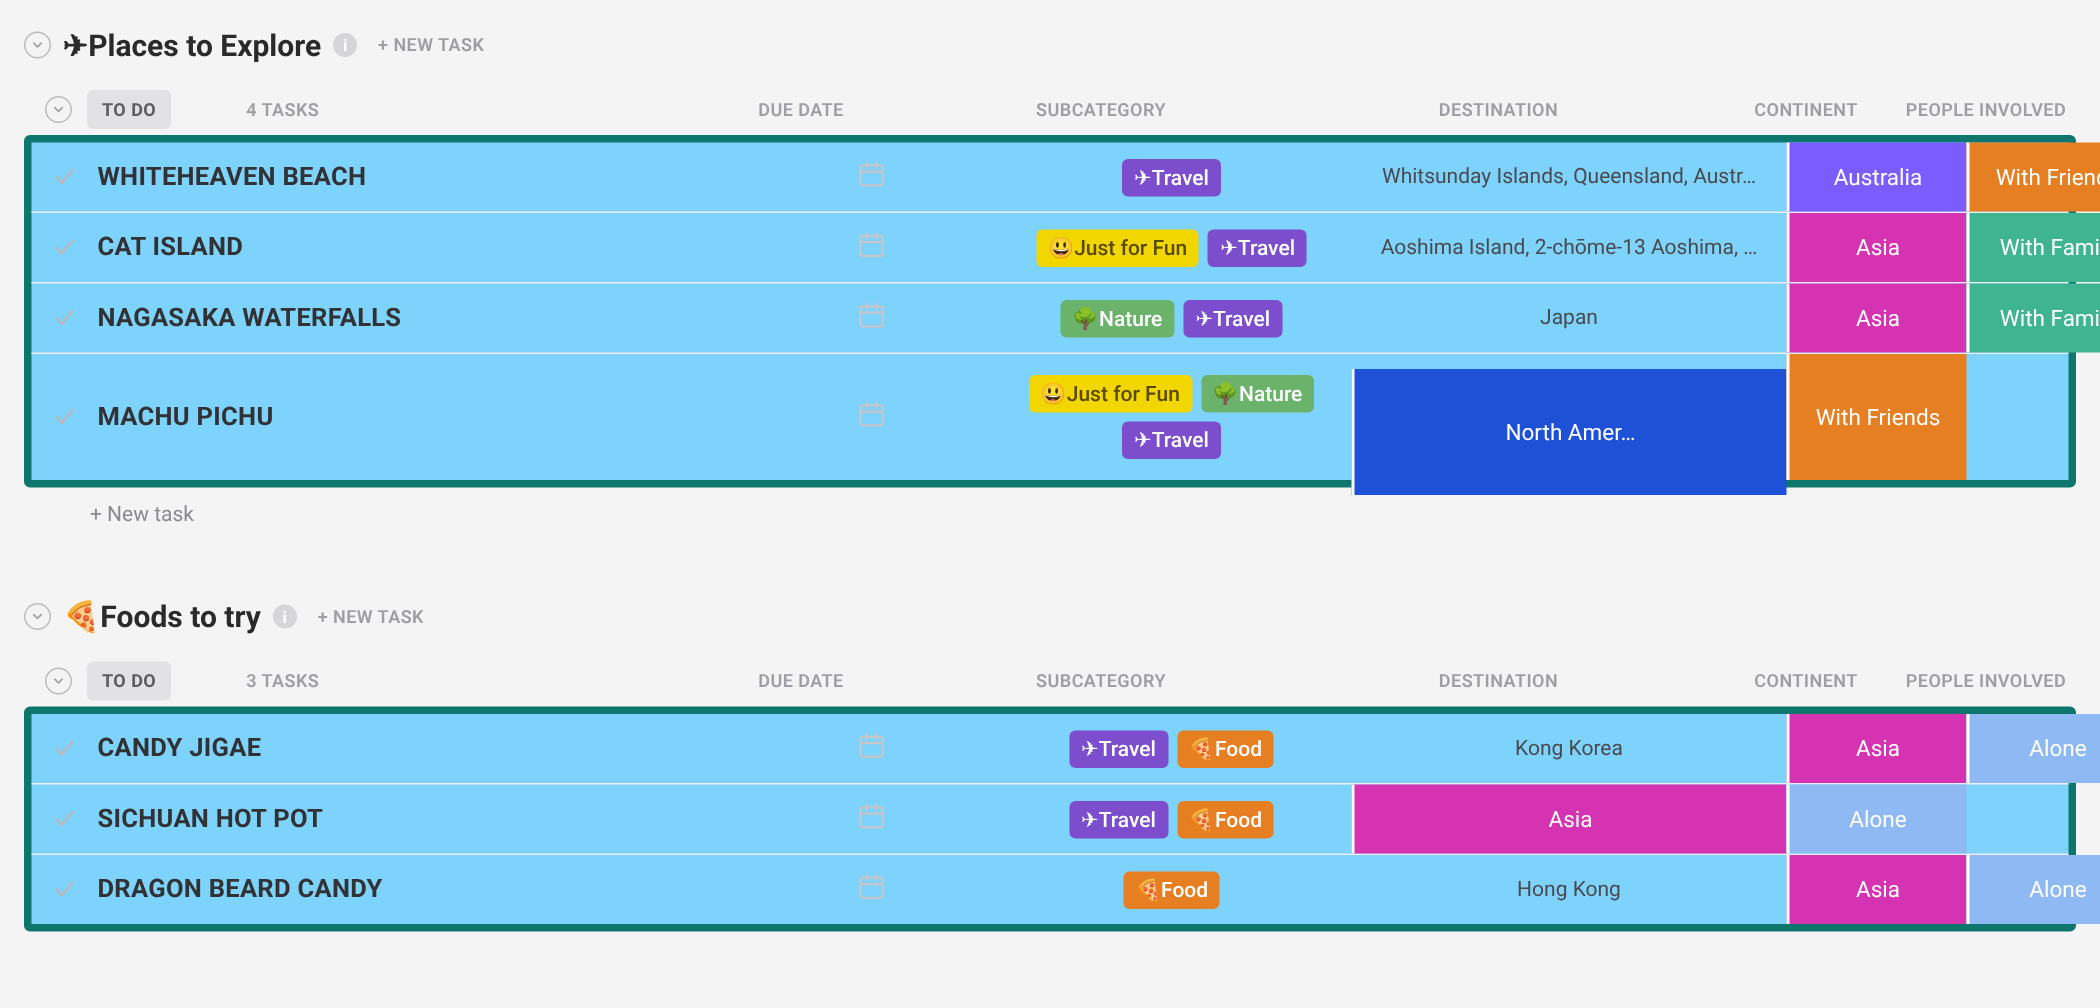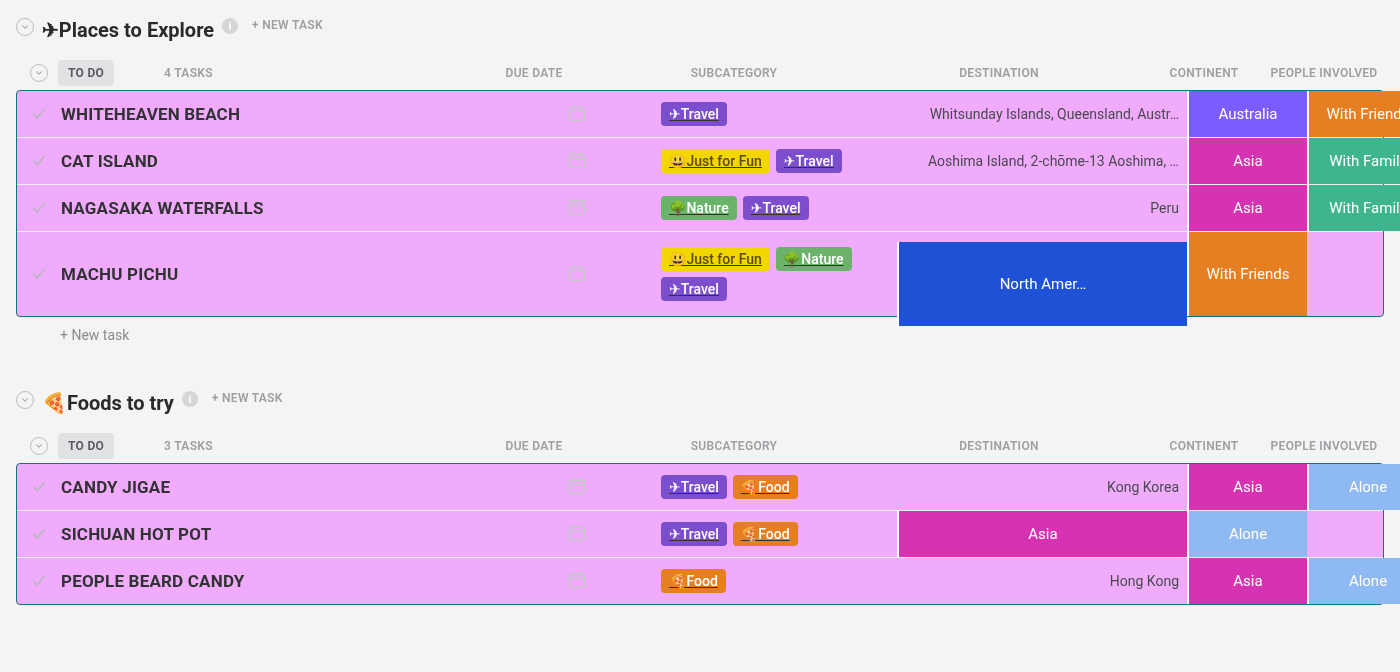--- a/index.html
+++ b/index.html
@@ -1,45 +1,45 @@
 <!DOCTYPE html>
 <html><head>
 <meta charset="utf-8">
 <style>
   * { box-sizing: border-box; margin: 0; padding: 0; }
   body { font-family: -apple-system, BlinkMacSystemFont, "Segoe UI", Roboto, sans-serif; background: #f4f4f5; color: #333; font-size: 14px; }
   .page { padding: 12px 16px; }
 
   .group { margin-bottom: 32px; }
-  .group-header { display: flex; gap: 8px; padding: 6px 0 18px 0; }
+  .group-header { display: flex; align-items: center; gap: 8px; padding: 6px 0 18px 0; }
   .chev-circle { width: 18px; height: 18px; border: 1.5px solid #bcbcbf; border-radius: 50%; display:flex; align-items:center; justify-content:center; cursor:pointer; }
   .chev-circle svg { width:10px; height:10px; }
   .group-title { font-size: 20px; font-weight: 700; color:#2a2a2a; }
   .info-icon { width:16px; height:16px; border-radius:50%; background:#d6d6d9; color:#fff; display:flex; align-items:center; justify-content:center; font-size:11px; font-weight:700; }
   .new-task-top { color:#9e9ea3; font-size:12px; font-weight:600; letter-spacing:0.3px; cursor:pointer; margin-left:6px; }
   .status-label { background:#e2e2e5; color:#5c5c61; font-weight:700; font-size:12px; padding:6px 10px; border-radius:4px; letter-spacing:0.3px; }
   .count-label { color:#9e9ea3; font-size:12px; font-weight:600; letter-spacing:0.3px;margin-left:40px; }
 
-  .table-wrap { background:#f0abfc; border:1px solid #0f766e; border-radius:4px; margin-top:4px; }
+  .table-wrap { background:#7dd3fc; border:5px solid #0f766e; border-radius:4px; margin-top:4px; }
 
   .header-flex { display:flex; align-items:center; }
   .header-left { display:flex; align-items:center; gap:10px; width:480px; padding-left:14px; }
   .header-cols { display:grid; grid-template-columns: 160px 240px 290px 120px 120px; flex:1; }
   .header-cols .col { text-align:center; color:#9e9ea3; font-size:12px; font-weight:600; letter-spacing:0.3px; }
 
   .row { display:grid; grid-template-columns: 44px 436px 160px 240px 290px 120px 120px; align-items:center; border-top:1px solid #eeeef0; min-height:46px; }
   .row:first-child { border-top:none; }
   .check-cell { display:flex; align-items:center; justify-content:center; color:#b8b8bc; }
   .check-cell svg { width:16px; height:16px; }
   .name-cell { font-weight:700; font-size:17px; color:#323235; padding:10px 8px 10px 0; letter-spacing:0.2px; }
   .date-cell { display:flex; align-items:center; justify-content:center; color:#c6c6ca; }
   .date-cell svg { width:20px; height:20px; }
-  .tags-cell { display:flex; flex-wrap:wrap; gap:6px; align-items:center; padding:6px 4px;text-decoration:underline; }
+  .tags-cell { display:flex; flex-wrap:wrap; gap:6px; align-items:center; justify-content:center; padding:6px 4px; }
   .tag { border-radius:4px; padding:4px 8px; font-size:14px; font-weight:500; color:#fff; display:inline-flex; align-items:center; gap:2px; }
-  .dest-cell { text-align:right; font-size:14px; color:#4a4a4e; white-space:nowrap; overflow:hidden; text-overflow:ellipsis; padding:0 8px; }
+  .dest-cell { text-align:center; font-size:14px; color:#4a4a4e; white-space:nowrap; overflow:hidden; text-overflow:ellipsis; padding:0 8px; }
   .chip-cell { display:flex; align-items:center; justify-content:center; color:#fff; font-size:15px; height:100%; min-height:46px; padding:11px 6px; white-space:nowrap; overflow:hidden; text-overflow:ellipsis; border-left:2px solid #fff; }
   .row-tall { min-height:64px; }
   .row-tall .chip-cell { min-height:64px; }
 
   .new-task-row { padding:10px 0 10px 44px; color:#8a8a8f; font-size:14px; cursor:pointer; }
 </style>
 </head>
 <body>
 
 <div class="page" id="page-root">
@@ -130,21 +130,21 @@
                 <rect x="3" y="5" width="18" height="16" rx="2"></rect>
                 <line x1="3" y1="10" x2="21" y2="10"></line>
                 <line x1="8" y1="3" x2="8" y2="7"></line>
                 <line x1="16" y1="3" x2="16" y2="7"></line>
               </svg></span>
           </div>
           <div class="tags-cell">
             <span class="tag" style="background: rgb(107, 178, 107);">🌳Nature</span>
             <span class="tag" style="background: rgb(124, 77, 205);">✈Travel</span>
           </div>
-          <div class="dest-cell">Peru</div>
+          <div class="dest-cell">Japan</div>
           <div class="chip-cell" style="background: rgb(214, 51, 179);">Asia</div>
           <div class="chip-cell" style="background: rgb(63, 181, 143);">With Family</div>
         </div>
         <div class="row row-tall">
           <div class="check-cell">
             <svg viewBox="0 0 24 24" fill="none" stroke="currentColor" stroke-width="2.5" stroke-linecap="round" stroke-linejoin="round">
               <polyline points="4 12 9 18 20 5"></polyline>
             </svg>
           </div>
           <div class="name-cell">MACHU PICHU</div>
@@ -241,21 +241,21 @@
           </div>
           <div class="chip-cell" style="background: rgb(214, 51, 179);">Asia</div>
           <div class="chip-cell" style="background: rgb(143, 185, 242);">Alone</div>
         </div>
         <div class="row">
           <div class="check-cell">
             <svg viewBox="0 0 24 24" fill="none" stroke="currentColor" stroke-width="2.5" stroke-linecap="round" stroke-linejoin="round">
               <polyline points="4 12 9 18 20 5"></polyline>
             </svg>
           </div>
-          <div class="name-cell">PEOPLE BEARD CANDY</div>
+          <div class="name-cell">DRAGON BEARD CANDY</div>
           <div class="date-cell">
             <span><svg viewBox="0 0 24 24" fill="none" stroke="currentColor" stroke-width="1.8" stroke-linecap="round" stroke-linejoin="round">
                 <rect x="3" y="5" width="18" height="16" rx="2"></rect>
                 <line x1="3" y1="10" x2="21" y2="10"></line>
                 <line x1="8" y1="3" x2="8" y2="7"></line>
                 <line x1="16" y1="3" x2="16" y2="7"></line>
               </svg></span>
           </div>
           <div class="tags-cell">
             <span class="tag" style="background: rgb(230, 126, 34);">🍕Food</span>

